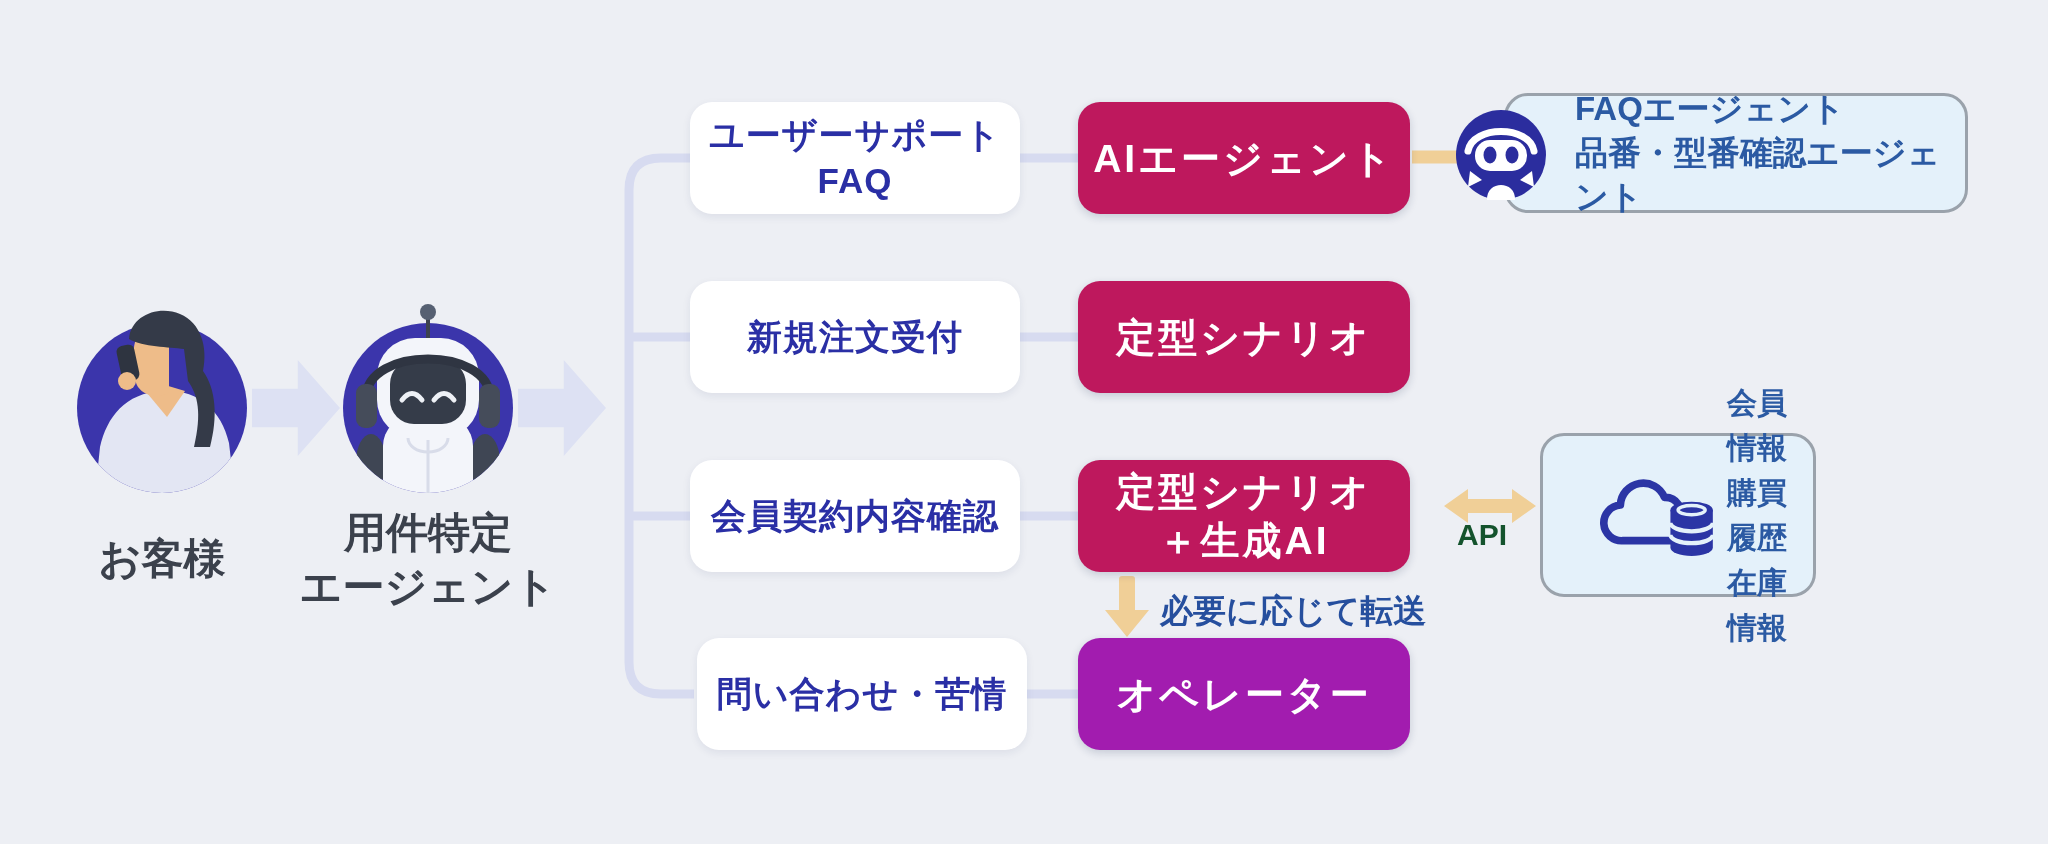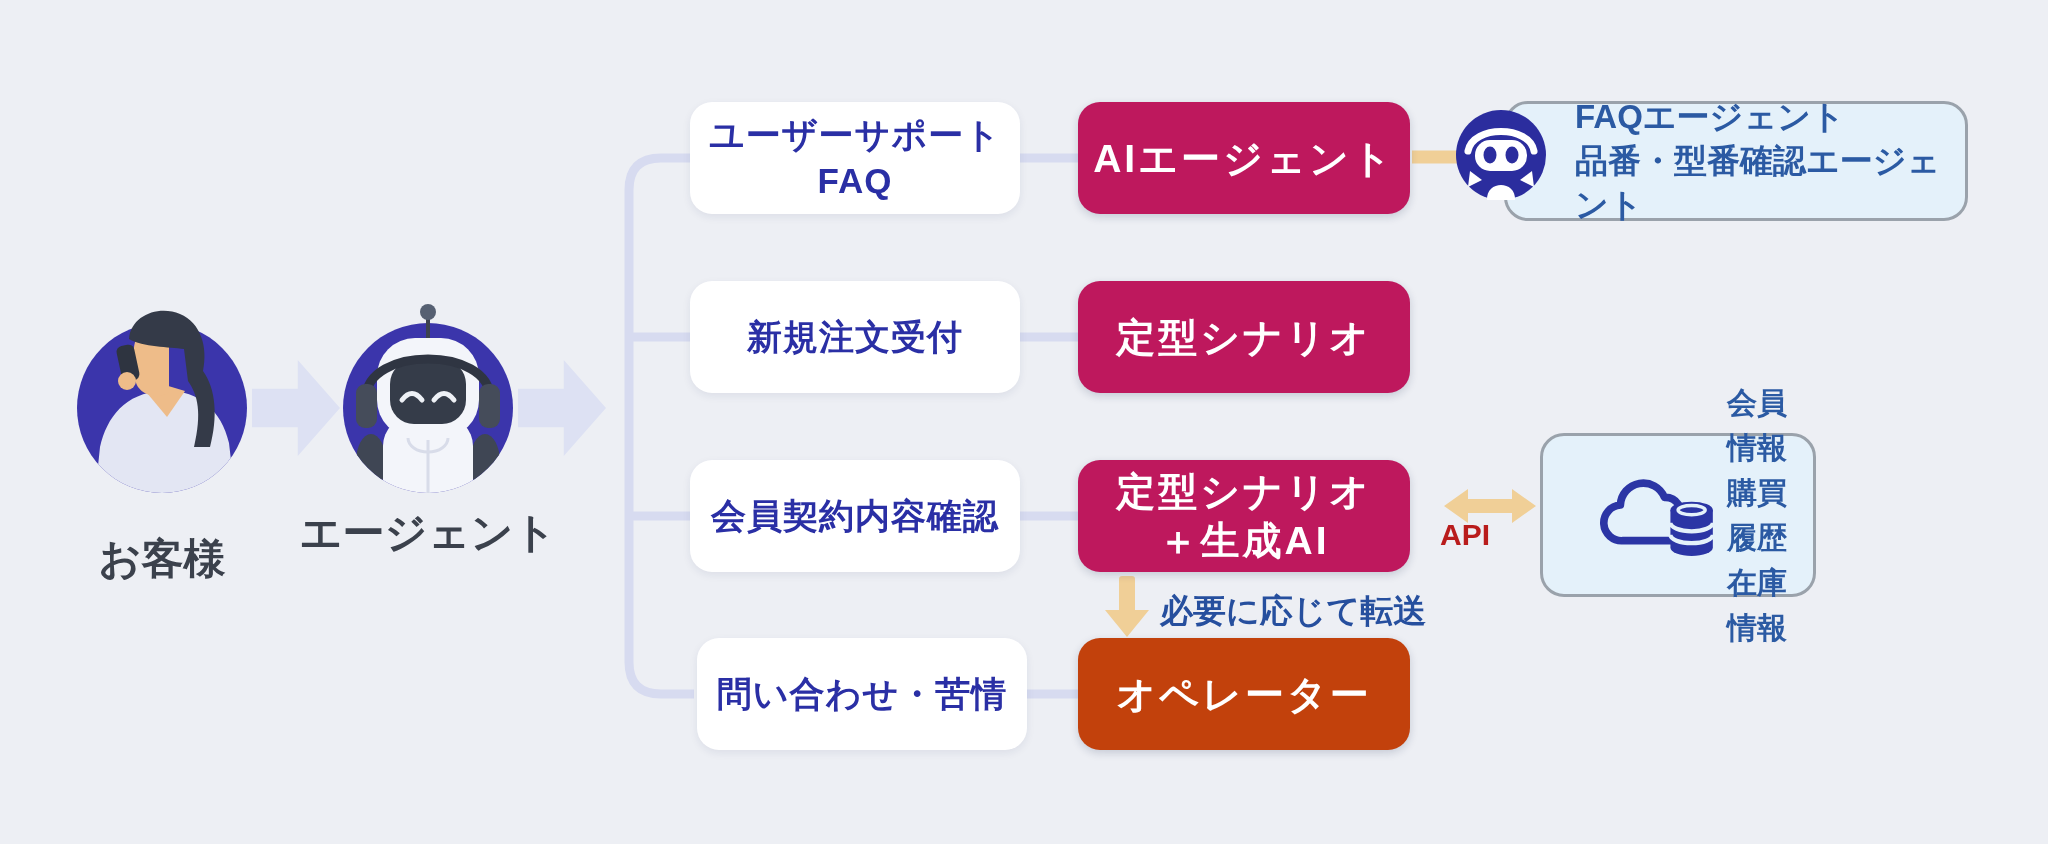--- a/index.html
+++ b/index.html
@@ -9,42 +9,42 @@
 
   
   .cat-box{position:absolute;left:690px;width:330px;height:112px;background:#ffffff;border-radius:22px;
     display:flex;flex-direction:column;align-items:center;justify-content:center;
     box-shadow:0 3px 8px rgba(30,40,90,.08);z-index:3;}
   .cat-box span{display:block;font-size:35px;font-weight:700;color:#2a2fa5;line-height:46px;letter-spacing:1px;text-align:center;}
   .handler-box{position:absolute;left:1078px;width:332px;height:112px;border-radius:22px;background:#be185d;
     display:flex;flex-direction:column;align-items:center;justify-content:center;
     box-shadow:0 3px 8px rgba(20,40,80,.18);z-index:3;}
   .handler-box span{display:block;font-size:39px;font-weight:700;color:#ffffff;line-height:49px;letter-spacing:3px;text-align:center;}
-  .handler-box.operator{background:#c2410c;}
+  .handler-box.operator{background:#a21caf;}
 
   
   .info-box{position:absolute;background:#e4f1fa;border:3px solid #9aa2ab;border-radius:24px;box-sizing:border-box;z-index:2;}
-  .faq-box{left:1504px;top:93px;width:464px;height:120px;display:flex;flex-direction:column;justify-content:center;padding-left:68px;margin-top:8px;}
+  .faq-box{left:1504px;top:93px;width:464px;height:120px;display:flex;flex-direction:column;justify-content:center;padding-left:68px;}
   .faq-box span{display:block;font-size:33px;font-weight:700;color:#2b5aa3;line-height:44px;}
   .data-box{left:1540px;top:433px;width:276px;height:164px;display:flex;align-items:center;padding-left:36px;}
   .data-box .cloud-wrap{flex:0 0 auto;margin-left:12px;}
   .data-lines{margin-left:6px;}
   .data-lines span{display:block;font-size:30px;font-weight:700;color:#2b5aa3;line-height:45px;}
 
   
   .avatar{position:absolute;z-index:2;}
   .actor-label{position:absolute;transform:translateX(-50%);text-align:center;color:#3b414c;font-weight:700;font-size:42px;line-height:54px;z-index:2;white-space:nowrap;}
 
   
   .chevron{position:absolute;width:88px;height:96px;background:#dde1f3;z-index:1;
     clip-path:polygon(0% 30%,52% 30%,52% 0%,100% 50%,52% 100%,52% 70%,0% 70%);}
 
   
-  .api-label{position:absolute;left:1440px;top:518px;width:84px;text-align:left;
-    font-size:30px;font-weight:700;color:#b91c1c;z-index:3;}
+  .api-label{position:absolute;left:1440px;top:518px;width:84px;text-align:center;
+    font-size:30px;font-weight:700;color:#14532d;z-index:3;}
   .transfer-label{position:absolute;left:1160px;top:589px;font-size:33px;font-weight:700;color:#264f9e;z-index:3;white-space:nowrap;}
 
   .faq-icon{position:absolute;left:1453px;top:107px;width:96px;height:96px;z-index:4;}
 </style>
 </head>
 <body>
 
 <div class="canvas">
 
   <svg class="layer" viewBox="0 0 2048 844">
@@ -112,20 +112,21 @@
       <rect x="44" y="50" width="102" height="100" rx="38" fill="#f3f5fa"></rect>
       <rect x="57" y="72" width="76" height="64" rx="24" fill="#353c49"></rect>
       <path d="M69 112 Q 79 99 89 112" stroke="#eef1f6" stroke-width="5" fill="none" stroke-linecap="round"></path>
       <path d="M101 112 Q 111 99 121 112" stroke="#eef1f6" stroke-width="5" fill="none" stroke-linecap="round"></path>
       <path d="M33 110 C 33 58 157 58 157 110" stroke="#2f3542" stroke-width="9" fill="none"></path>
       <rect x="23" y="96" width="21" height="44" rx="9" fill="#454c5a"></rect>
       <rect x="146" y="96" width="21" height="44" rx="9" fill="#454c5a"></rect>
     </svg>
   </div>
   <div class="actor-label" style="left:428px;top:506px;">
+    <span style="display:block">用件特定</span>
     <span style="display:block">エージェント</span>
   </div>
 
   <div class="chevron" style="left:518px;top:360px;"></div>
 
   <div class="cat-box" style="top:102px;">
     <span>ユーザーサポート</span>
     <span>FAQ</span>
   </div>
   <div class="cat-box" style="top:281px;">

